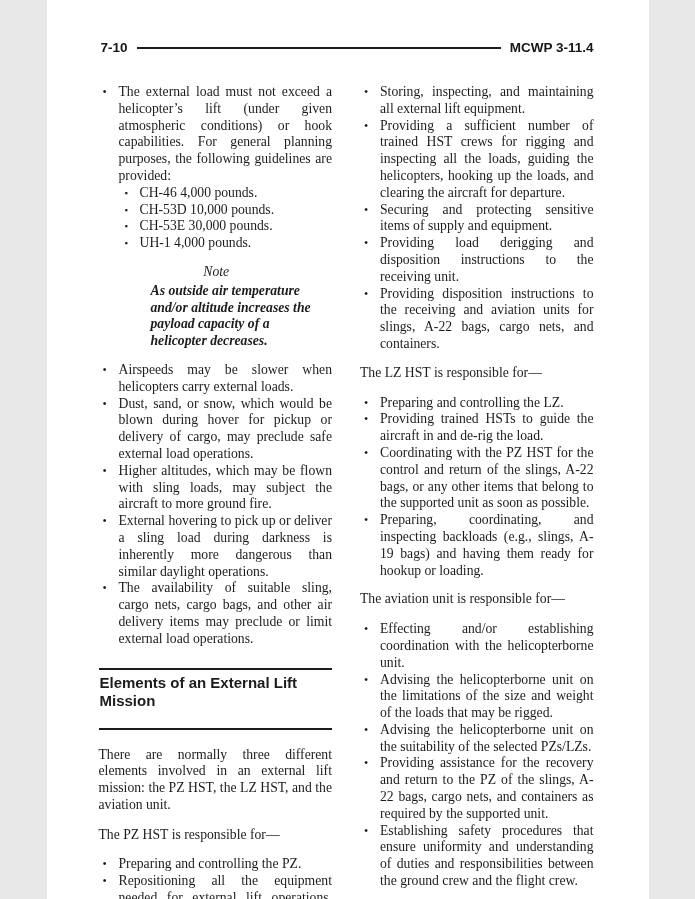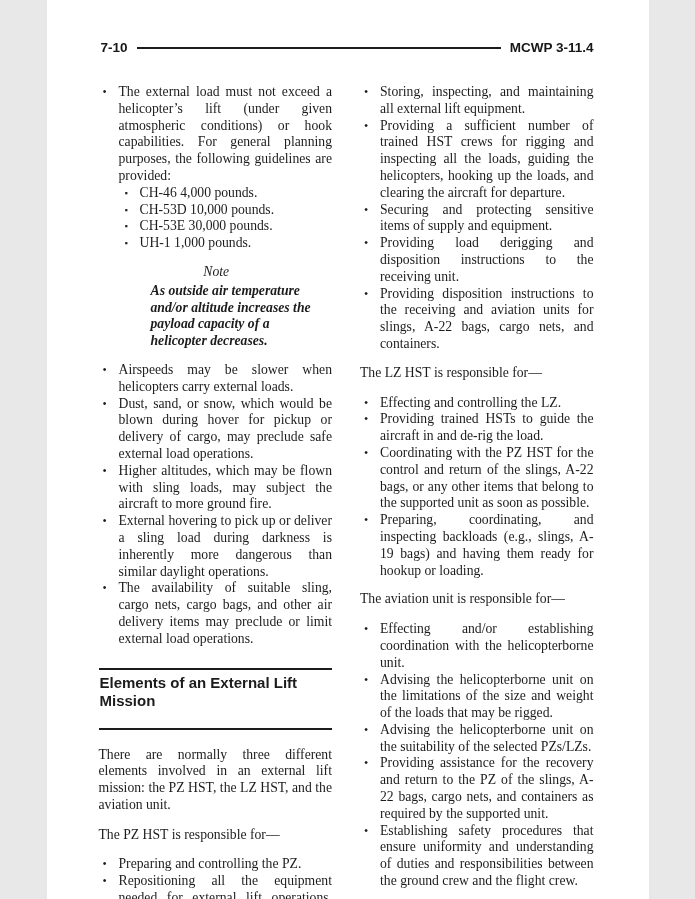--- a/index.html
+++ b/index.html
@@ -118,21 +118,21 @@
         <div class="b2">
           <span class="m">▪</span>
           <span class="t">CH-53D 10,000 pounds.</span>
         </div>
         <div class="b2">
           <span class="m">▪</span>
           <span class="t">CH-53E 30,000 pounds.</span>
         </div>
         <div class="b2">
           <span class="m">▪</span>
-          <span class="t">UH-1 1,000 pounds.</span>
+          <span class="t">UH-1 4,000 pounds.</span>
         </div>
       </div>
 
       <div class="note">
         <div class="note-title">Note</div>
         <div class="note-text">As outside air temperature and/or altitude increases the payload capacity of a helicopter decreases.</div>
       </div>
 
       <div class="group-tight">
         <div class="b1">
@@ -199,21 +199,21 @@
           <span class="m">•</span>
           <span class="t">Providing disposition instructions to the receiving and aviation units for slings, A-22 bags, cargo nets, and containers.</span>
         </div>
       </div>
 
       <div class="para">The LZ HST is responsible for—</div>
 
       <div class="group">
         <div class="b1">
           <span class="m">•</span>
-          <span class="t">Effecting and controlling the LZ.</span>
+          <span class="t">Preparing and controlling the LZ.</span>
         </div>
         <div class="b1">
           <span class="m">•</span>
           <span class="t">Providing trained HSTs to guide the aircraft in and de-rig the load.</span>
         </div>
         <div class="b1">
           <span class="m">•</span>
           <span class="t">Coordinating with the PZ HST for the control and return of the slings, A-22 bags, or any other items that belong to the supported unit as soon as possible.</span>
         </div>
         <div class="b1">

